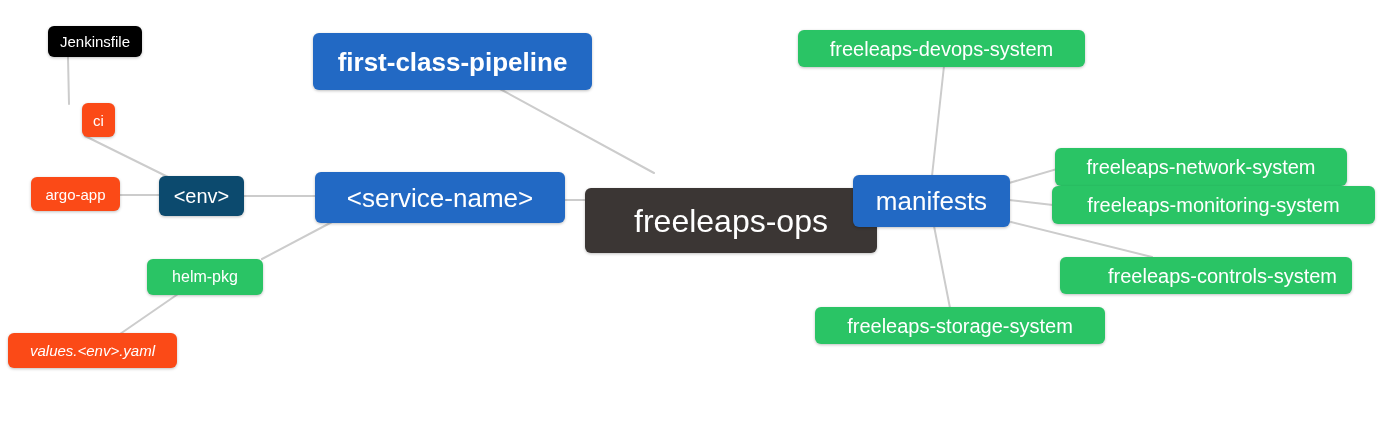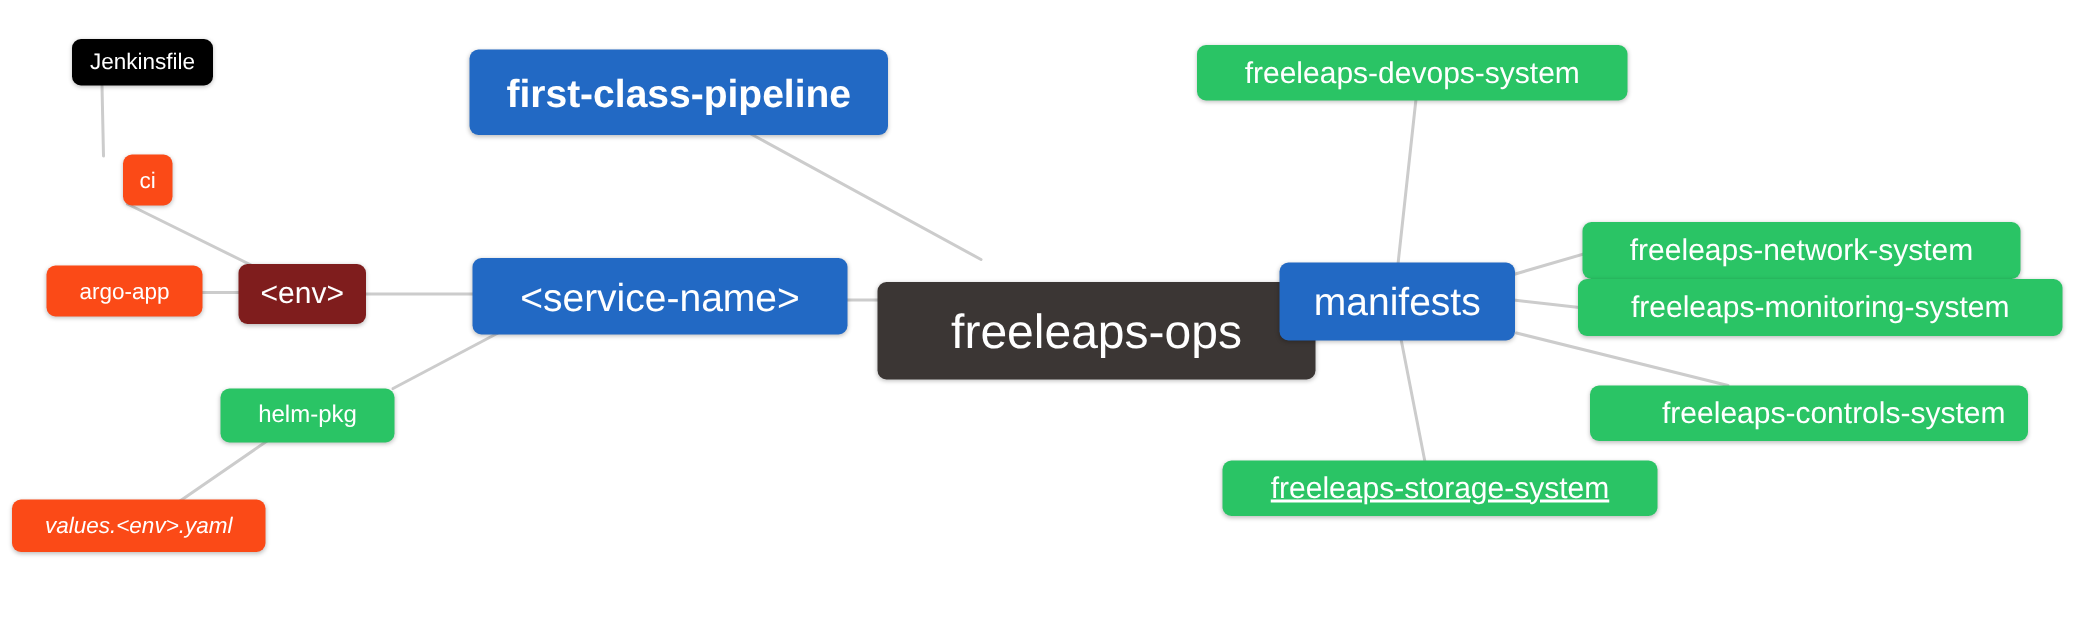--- a/index.html
+++ b/index.html
@@ -54,26 +54,26 @@
       <line x1="846" y1="201" x2="854" y2="201" stroke="#cccccc" stroke-width="2" stroke-linecap="round"></line>
       <line x1="932" y1="176" x2="944" y2="66" stroke="#cccccc" stroke-width="2" stroke-linecap="round"></line>
       <line x1="1009" y1="183" x2="1122" y2="150" stroke="#cccccc" stroke-width="2" stroke-linecap="round"></line>
       <line x1="1009" y1="200" x2="1053" y2="205" stroke="#cccccc" stroke-width="2" stroke-linecap="round"></line>
       <line x1="1011" y1="222" x2="1152" y2="257" stroke="#cccccc" stroke-width="2" stroke-linecap="round"></line>
       <line x1="934" y1="226" x2="950" y2="308" stroke="#cccccc" stroke-width="2" stroke-linecap="round"></line>
     </svg>
 
 <div class="node" style="left: 21px; top: 26px; width: 94px; height: 31px; font-size: 15px; background: #000000; color: rgb(255, 255, 255); margin-left: 27px;">Jenkinsfile</div>
     <div class="node" style="left: 53px; top: 103px; width: 33px; height: 34px; font-size: 15px; background: rgb(251, 74, 23); color: rgb(255, 255, 255); margin-left: 29px;">ci</div>
-    <div class="node" style="left: 31px; top: 177px; width: 104px; height: 34px; font-size: 15px; background: rgb(251, 74, 23); color: rgb(255, 255, 255);">argo-app</div>
-    <div class="node" style="left: 159px; top: 176px; width: 85px; height: 40px; font-size: 20px; background: #7f1d1d; color: rgb(255, 255, 255); text-align: center;">&lt;env&gt;</div>
+    <div class="node" style="left: 31px; top: 177px; width: 89px; height: 34px; font-size: 15px; background: rgb(251, 74, 23); color: rgb(255, 255, 255);">argo-app</div>
+    <div class="node" style="left: 159px; top: 176px; width: 85px; height: 40px; font-size: 20px; background: #0c4a6e; color: rgb(255, 255, 255); text-align: center;">&lt;env&gt;</div>
     <div class="node" style="left: 147px; top: 259px; width: 116px; height: 36px; font-size: 16px; background: rgb(42, 196, 101); color: rgb(255, 255, 255);">helm-pkg</div>
     <div class="node" style="left: 8px; top: 333px; width: 169px; height: 35px; font-size: 15px; background: rgb(251, 74, 23); color: rgb(255, 255, 255); font-style: italic;">values.&lt;env&gt;.yaml</div>
     <div class="node" style="left: 313px; top: 33px; width: 279px; height: 57px; font-size: 26px; background: rgb(34, 105, 196); color: rgb(255, 255, 255); font-weight: bold;">first-class-pipeline</div>
     <div class="node" style="left: 315px; top: 172px; width: 250px; height: 51px; font-size: 26px; background: rgb(34, 105, 196); color: rgb(255, 255, 255);">&lt;service-name&gt;</div>
     <div class="node" style="left: 585px; top: 188px; width: 292px; height: 65px; font-size: 32px; background: rgb(59, 54, 52); color: rgb(255, 255, 255);">freeleaps-ops</div>
     <div class="node" style="left: 853px; top: 175px; width: 157px; height: 52px; font-size: 26px; background: rgb(34, 105, 196); color: rgb(255, 255, 255); text-align: right;">manifests</div>
     <div class="node" style="left: 798px; top: 30px; width: 287px; height: 37px; font-size: 20px; background: rgb(42, 196, 101); color: rgb(255, 255, 255);">freeleaps-devops-system</div>
     <div class="node" style="left: 1055px; top: 112px; width: 292px; height: 38px; font-size: 20px; background: rgb(42, 196, 101); color: rgb(255, 255, 255); margin-top: 36px;">freeleaps-network-system</div>
     <div class="node" style="left: 1052px; top: 186px; width: 323px; height: 38px; font-size: 20px; background: rgb(42, 196, 101); color: rgb(255, 255, 255);">freeleaps-monitoring-system</div>
     <div class="node" style="left: 1060px; top: 257px; width: 292px; height: 37px; font-size: 20px; background: rgb(42, 196, 101); color: rgb(255, 255, 255); padding-left: 33px;">freeleaps-controls-system</div>
-    <div class="node" style="left: 815px; top: 307px; width: 290px; height: 37px; font-size: 20px; background: rgb(42, 196, 101); color: rgb(255, 255, 255); text-decoration: underline;">freeleaps-storage-system</div>
+    <div class="node" style="left: 815px; top: 307px; width: 290px; height: 37px; font-size: 20px; background: rgb(42, 196, 101); color: rgb(255, 255, 255);">freeleaps-storage-system</div>
   </div>
 
 </body></html>

